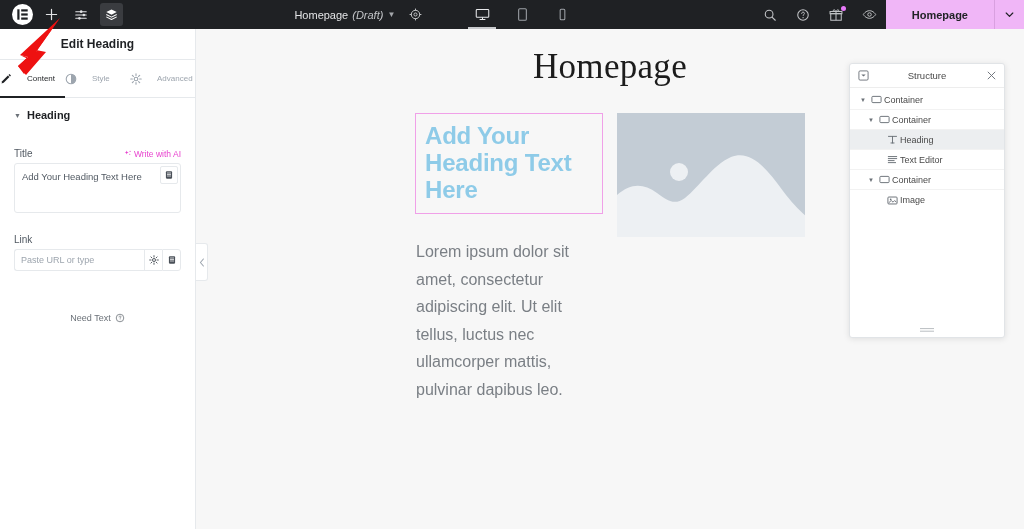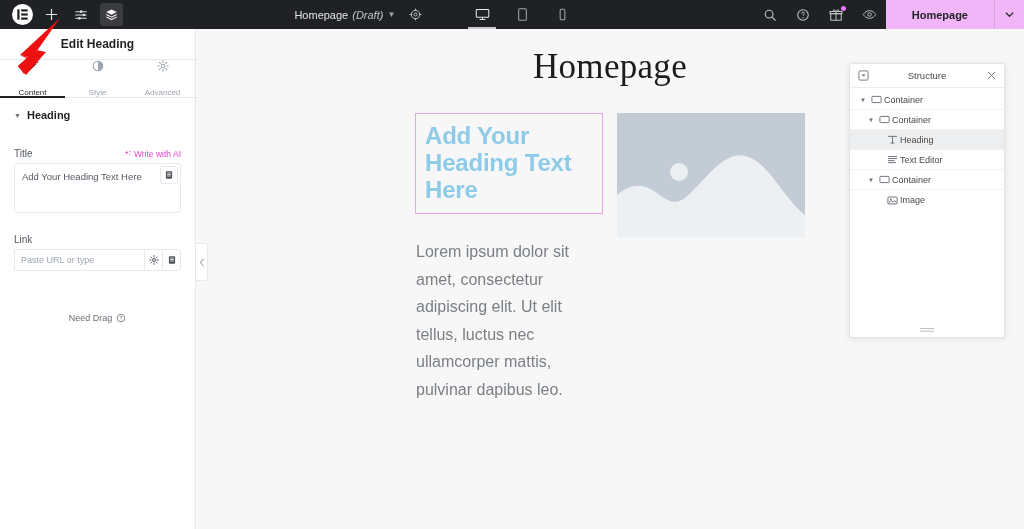--- a/index.html
+++ b/index.html
@@ -79,22 +79,22 @@
     position: absolute; top: 29px; left: 0; width: 196px; height: 500px;
     background: #fff; border-right: 1px solid #e6e9ec; z-index: 30;
   }
   .panel-head {
     height: 31px; display: flex; align-items: center; justify-content: center;
     font-size: 12px; font-weight: bold; color: #1f2124;
     border-bottom: 1px solid #e6e9ec;
   }
   .panel-tabs { display: flex; border-bottom: 1px solid #e6e9ec; height: 38px; }
   .ptab {
-    flex: 1; display: flex; flex-direction: column; align-items: center; justify-content: space-between;
-    gap: 3px; font-size: 8px; color: #9da5ae; cursor: pointer; position: relative;
+    flex: 1; display: flex; flex-direction: row; align-items: center; justify-content: flex-start;
+    gap: 15px; font-size: 8px; color: #9da5ae; cursor: pointer; position: relative;
   }
   .ptab.sel { color: #1f2124; }
   .ptab.sel::after {
     content: ""; position: absolute; bottom: -1px; left: 0; right: 0;
     height: 2px; background: #1f2124;
   }
   .sect-head {
     display: flex; align-items: center; gap: 6px;
     padding: 11px 14px 10px 14px; font-size: 11px; font-weight: bold; color: #1f2124;
     cursor: pointer;
@@ -410,21 +410,21 @@
         <span class="inp-ico">
           <svg width="10" height="10" viewBox="0 0 12 12">
               <rect x="2.3" y="1.6" width="7.4" height="8.8" rx="1" fill="#4a5058"></rect>
               <path d="M3.6 3.6h4.8M3.6 5.4h4.8M3.6 7.2h4.8" stroke="#fff" stroke-width=".85"></path>
             </svg>
         </span>
       </div>
 
 
       <div class="need-help">
-        <span>Need Drag</span>
+        <span>Need Text</span>
         <svg width="10" height="10" viewBox="0 0 14 14">
             <circle cx="7" cy="7" r="5.3" fill="none" stroke="#6b7178" stroke-width="1.1"></circle>
             <path d="M5.7 5.6c0-.85.6-1.4 1.4-1.4.8 0 1.3.5 1.3 1.2 0 1-1.2 1.1-1.2 2.1" fill="none" stroke="#6b7178" stroke-width="1" stroke-linecap="round"></path>
             <circle cx="7.1" cy="9.6" r=".65" fill="#6b7178"></circle>
           </svg>
       </div>
     </div>
   </div>
 
   <div class="panel-collapse">

